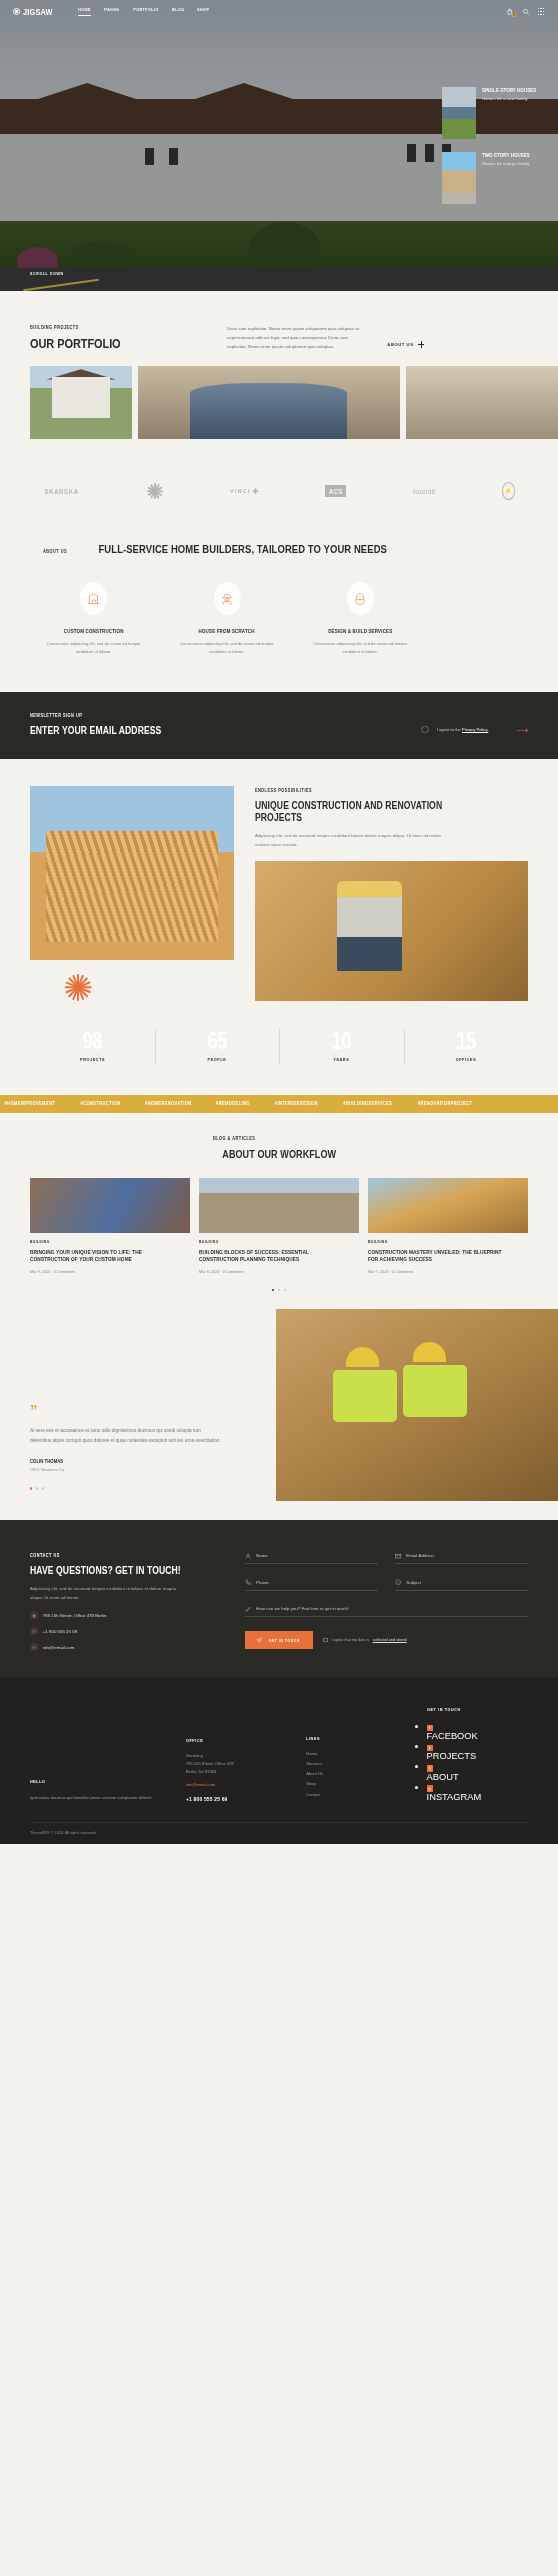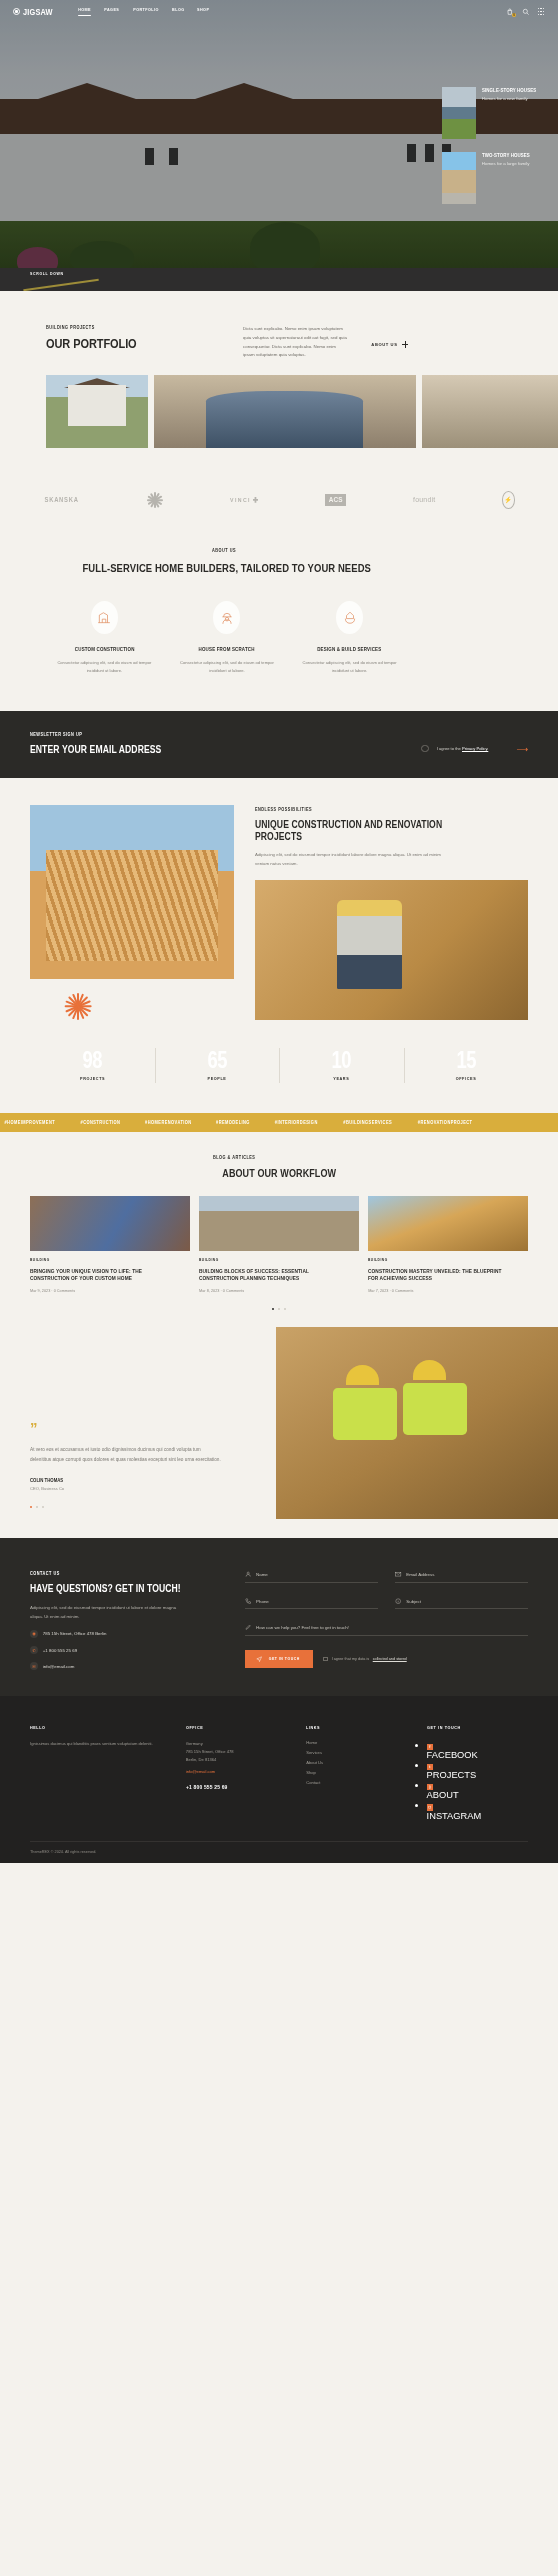--- a/index.html
+++ b/index.html
@@ -97,21 +97,21 @@
     transform:scaleX(.85); transform-origin:left center;
   }
   .hero-cards { position:absolute; right:0; top:87px; width:116px; z-index:12; }
   .hcard { display:flex; gap:5.8px; margin-bottom:12.8px; }
   .hcard-thumb { width:34px; height:52px; flex:none; background:#8a9aa5; }
   .hcard h4 { color:#fff; font-size:5.2px; line-height:1.25; text-transform:uppercase;
      transform:scaleX(.85); transform-origin:left center; }
   .hcard p { color:#e6e6e4; font-size:4.4px; line-height:1.45; margin-top:2.3px; }
 
   
-  .section { width:454px; padding:0 46px; }
+  .section { width:454px; padding:0 30px; }
   .portfolio { padding-top:34px; padding-bottom:25.6px; }
   .pf-head { display:flex; align-items:flex-start; gap:23px; }
   .pf-left { width:174px; }
   .pf-title { font-size:12.8px; text-transform:uppercase; margin-top:5.8px;
     transform:scaleX(.86); transform-origin:left center; letter-spacing:-0.1px; }
   .pf-desc { flex:1; font-size:4.4px; line-height:2.0; color:#6e6b65; max-width:227px; }
   .about-link { margin-left:auto; display:flex; align-items:center; gap:4.1px;
     font-size:4.1px; font-weight:700; letter-spacing:0.6px; text-transform:uppercase;
     cursor:pointer; white-space:nowrap; padding-top:16.3px; }
   .plus { width:6.4px; height:6.4px; position:relative; }
@@ -270,21 +270,21 @@
   .btn-send { background:#e8713a; color:#fff; border:none; cursor:pointer;
     padding:5.8px 10.5px; font-size:4.1px; font-weight:700; letter-spacing:0.6px;
     text-transform:uppercase; display:flex; align-items:center; gap:4.1px; }
   .btn-send span { transform:scaleX(.85); display:inline-block; }
   .f-consent { font-size:3.8px; color:#a9a69f; display:flex; align-items:center; gap:3.5px; }
   .f-consent .box { width:4.7px; height:4.7px; border:0.6px solid #6d6a64; display:block; }
   .f-consent u { color:#dedcd6; }
 
   
   .footer { background:#222120; color:#fff; width:558px; padding:25.6px 30px 0; }
-  .f-grid { display:flex; gap:19px; }
+  .f-grid { display:flex; gap:19px;align-items:flex-end; }
   .f-col { flex:1; }
   .f-col.wide { flex:1.35; }
   .f-h { font-size:4.4px; font-weight:700; letter-spacing:0.7px; text-transform:uppercase;
     margin-bottom:9.3px; transform:scaleX(.85); transform-origin:left center; display:inline-block; }
   .f-col p { font-size:4.1px; line-height:1.95; color:#a09d96; }
   .f-col .addr { font-size:4.1px; line-height:1.95; color:#a09d96; }
   .f-col a.mail { color:#e8713a; font-size:4.1px; text-decoration:none; display:inline-block; margin-top:5.8px; }
   .f-phone { font-size:5.5px; font-weight:700; margin-top:8.1px; letter-spacing:0.2px;
     transform:scaleX(.9); transform-origin:left center; }
   .f-links { list-style:none; }

